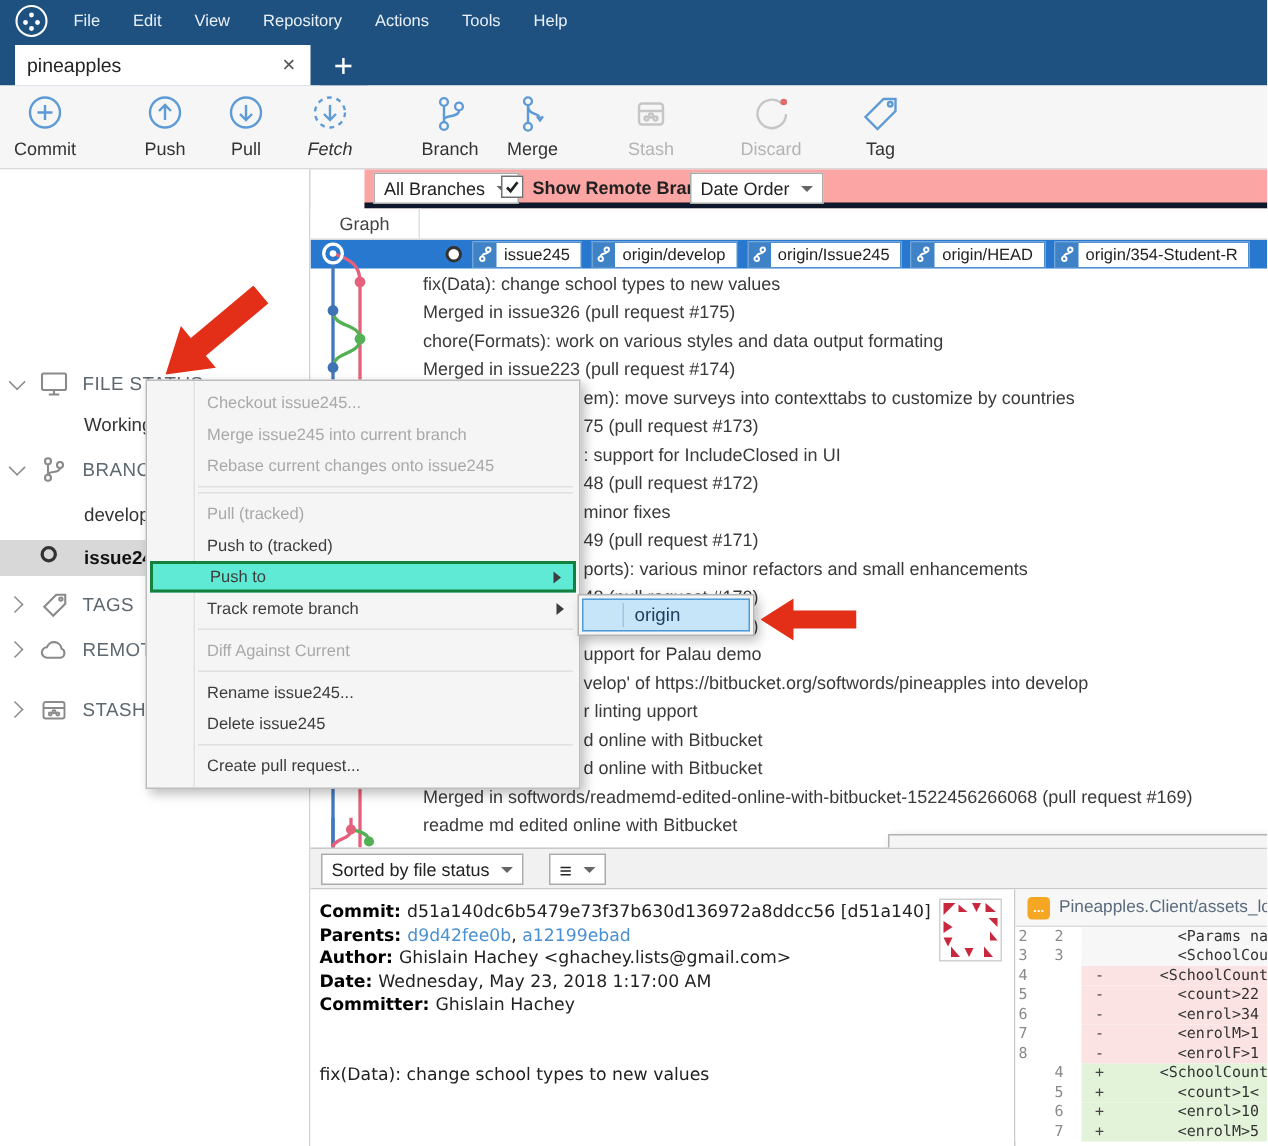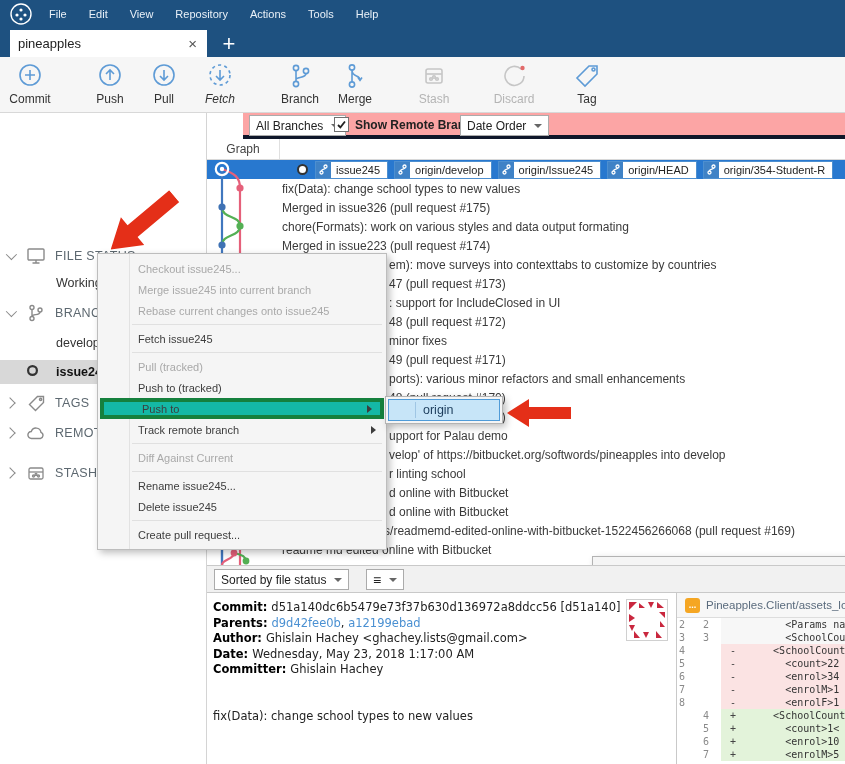--- a/index.html
+++ b/index.html
@@ -96,21 +96,21 @@
   .drow.del .body{background:#fbe3e3;}
   .drow.add .body{background:#e3f3da;}
   
   .ctxmenu{position:absolute;left:97px;top:253px;width:290px;background:#f5f5f5;
        border:1px solid #bdbdbd;box-shadow:3px 3px 7px rgba(0,0,0,.25);z-index:50;
        padding:4px 0;box-sizing:border-box;}
   .ctxmenu::before{content:"";position:absolute;left:31px;top:0;bottom:0;width:1px;background:#e2e2e2;}
   .mi{position:relative;height:21px;display:flex;align-items:center;padding-left:38px;
        font-size:11px;color:#3d3d3d;box-sizing:border-box;margin:0 2px;}
   .mi.disabled{color:#a9a9a9;}
-  .mi.highlight{border:4px solid #15803d;background:#14b8a6;}
+  .mi.highlight{border:2px solid #15803d;background:#5eead4;}
   .mi .subarrow{position:absolute;right:8px;width:0;height:0;border-top:4px solid transparent;
        border-bottom:4px solid transparent;border-left:5px solid #3d3d3d;}
   .msep{height:1px;background:#e0e0e0;margin:3px 4px 3px 34px;}
   .submenu{position:absolute;left:385px;top:396px;width:118px;background:#f5f5f5;
        border:1px solid #b3b3b3;box-shadow:3px 3px 7px rgba(0,0,0,.25);z-index:55;padding:2px;box-sizing:border-box;}
   .smi{position:relative;height:22px;display:flex;align-items:center;padding-left:34px;
        font-size:12.5px;color:#1c3d5c;box-sizing:border-box;}
   .smi.highlight{background:#c7e5f8;border:1px solid #4f9bd8;}
   .smi::before{content:"";position:absolute;left:26px;top:2px;bottom:2px;width:1px;background:#9fc6e4;}
   
@@ -383,32 +383,32 @@
             </svg>
           </span>
           <span class="btext">origin/354-Student-R</span>
         </span>
       </div>
       <div class="crow full">fix(Data): change school types to new values</div>
       <div class="crow full">Merged in issue326 (pull request #175)</div>
       <div class="crow full">chore(Formats): work on various styles and data output formating</div>
       <div class="crow full">Merged in issue223 (pull request #174)</div>
       <div class="crow menu">em): move surveys into contexttabs to customize by countries</div>
-      <div class="crow menu">47 (pull request #173)</div>
+      <div class="crow menu">75 (pull request #173)</div>
       <div class="crow menu">: support for IncludeClosed in UI</div>
       <div class="crow menu">48 (pull request #172)</div>
       <div class="crow menu">minor fixes</div>
       <div class="crow menu">49 (pull request #171)</div>
       <div class="crow menu">ports): various minor refactors and small enhancements</div>
       <div class="crow menu">48 (pull request #170)</div>
       <div class="crow submenu">ort</div>
       <div class="crow menu">92 (pull request #159)</div>
       <div class="crow menu">upport for Palau demo</div>
       <div class="crow menu">velop' of https://bitbucket.org/softwords/pineapples into develop</div>
-      <div class="crow menu">r linting school</div>
+      <div class="crow menu">r linting upport</div>
       <div class="crow menu">d online with Bitbucket</div>
       <div class="crow menu">d online with Bitbucket</div>
       <div class="crow full">Merged in softwords/readmemd-edited-online-with-bitbucket-1522456266068 (pull request #169)</div>
       <div class="crow full">readme md edited online with Bitbucket</div>
     </div>
 
   <svg class="graphsvg" width="75" height="405">
     <path d="M15 9 V405" stroke="#4077be" stroke-width="2.2" fill="none"></path>
     <path d="M15 9 C27 13 33 17 33 28 V405" stroke="#e5607a" stroke-width="2.2" fill="none"></path>
     <path d="M15 47 C15 59 33 55 33 66 C33 77 15 74 15 85" stroke="#54b054" stroke-width="2.2" fill="none"></path>
@@ -490,23 +490,20 @@
       <div class="mi disabled">
         <span>Checkout issue245...</span>
       </div>
       <div class="mi disabled">
         <span>Merge issue245 into current branch</span>
       </div>
       <div class="mi disabled">
         <span>Rebase current changes onto issue245</span>
       </div>
       <div class="msep"></div>
-      <div class="mi">
-        <span>Fetch issue245</span>
-      </div>
       <div class="msep"></div>
       <div class="mi disabled">
         <span>Pull  (tracked)</span>
       </div>
       <div class="mi">
         <span>Push to  (tracked)</span>
       </div>
       <div class="mi highlight">
         <span>Push to</span>
         <span class="subarrow"></span>

